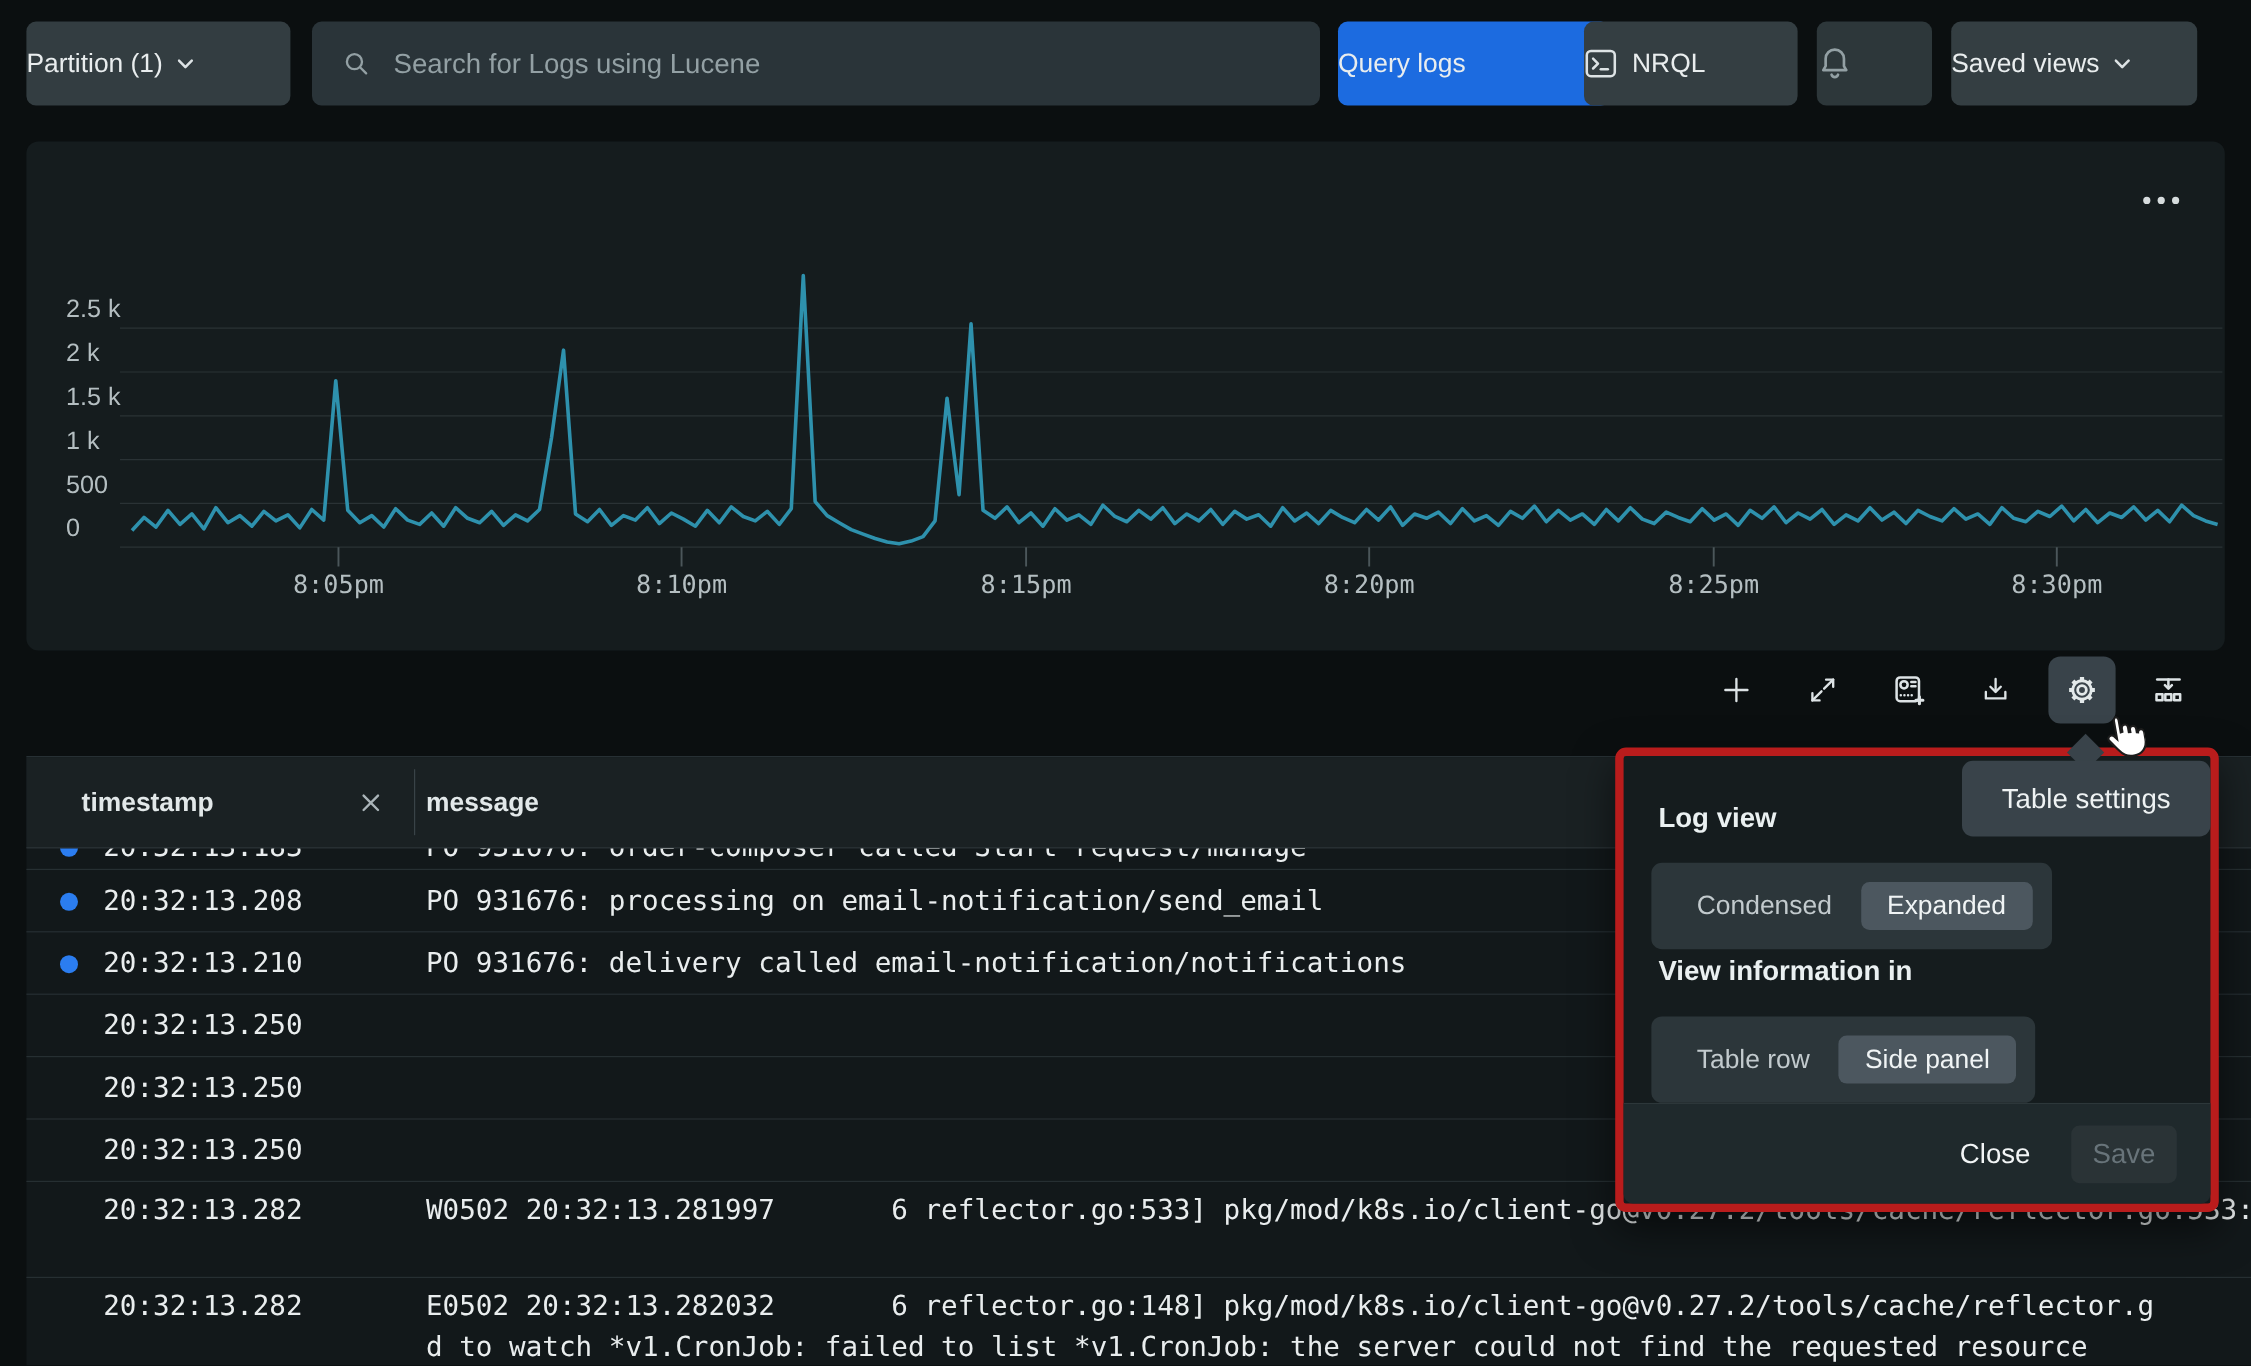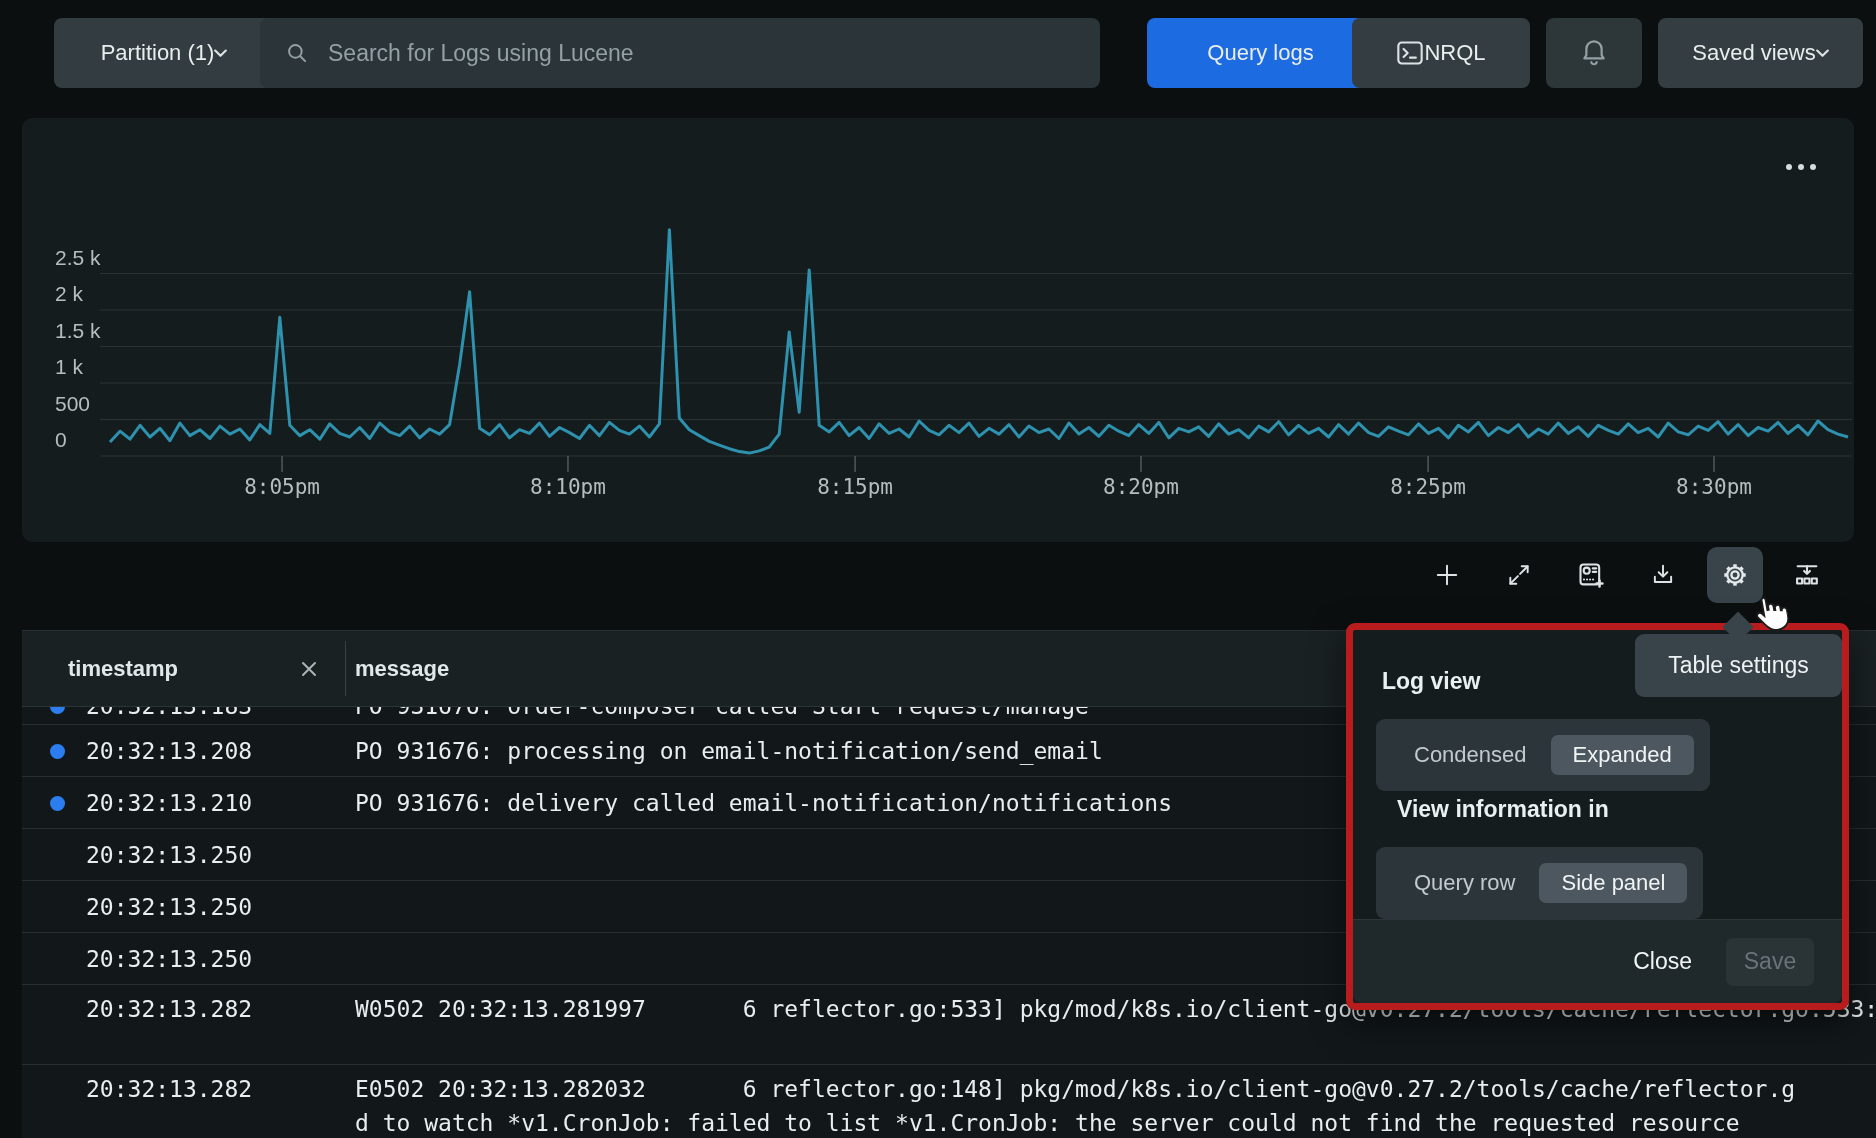--- a/index.html
+++ b/index.html
@@ -9,22 +9,22 @@
     background:#0b0f10;
     font-family:"Liberation Sans", sans-serif;
     color:#e9edee;
   }
   .mono { font-family:"DejaVu Sans Mono", monospace; }
 
   
   .topbtn {
     position:absolute; top:18px; height:70px;
     background:#333d41; border-radius:8px;
-    display:flex; align-items:center; justify-content:center;
-    font-size:22px; color:#e9edee; cursor:pointer;margin-left:32px;
+    display:flex; align-items:center; 
+    gap:12px; font-size:22px; color:#e9edee; cursor:pointer;
   }
   #partition-btn { left:22px; width:220px; }
   #search-box {
     position:absolute; top:18px; left:260px; width:840px; height:70px;
     background:#2a3439; border-radius:8px;
     display:flex; align-items:center; gap:18px; padding:0 24px;
   }
   #search-box input {
     flex:1; background:transparent; border:none; outline:none;
     font-size:23px; color:#eab308; font-family:"Liberation Sans",sans-serif;
@@ -348,23 +348,23 @@
       </div>
     </div>
 </div>
 
 <div id="settings-popover">
   <div class="pop-heading" style="top:668px; position:fixed; left:1382px;">Log view</div>
   <div class="seg" style="position:fixed; left:1376px; top:719px;">
     <span>Condensed</span>
     <span class="selected">Expanded</span>
   </div>
-  <div class="pop-heading" style="top:796px; position:fixed; left:1382px;margin-left:15px;">View information in</div>
+  <div class="pop-heading" style="top:796px; position:fixed; left:1382px;">View information in</div>
   <div class="seg" style="position:fixed; left:1376px; top:847px;">
-    <span>Query row</span>
+    <span>Table row</span>
     <span class="selected">Side panel</span>
   </div>
   <div id="pop-footer">
     <span id="close-btn">Close</span>
     <button id="save-btn" disabled="">Save</button>
   </div>
 </div>
 
 <div id="tooltip-caret"></div>
 <div id="table-settings-tooltip">

